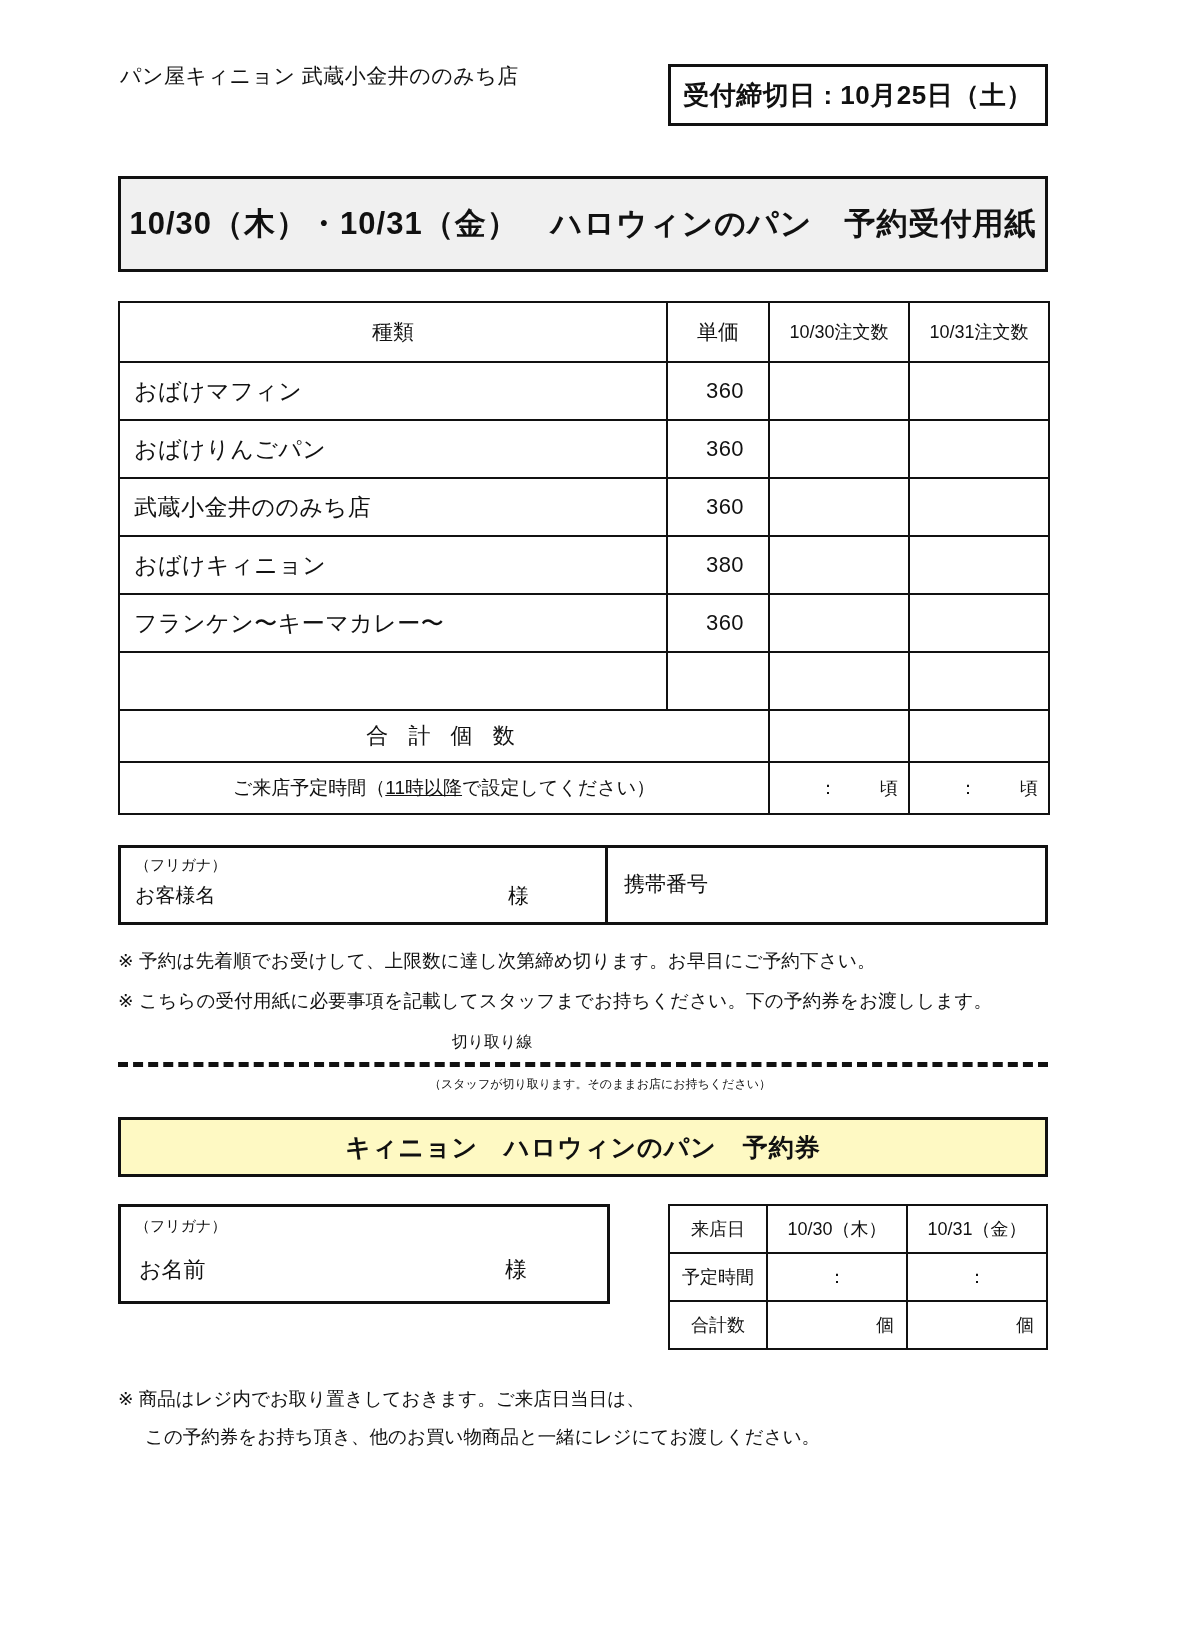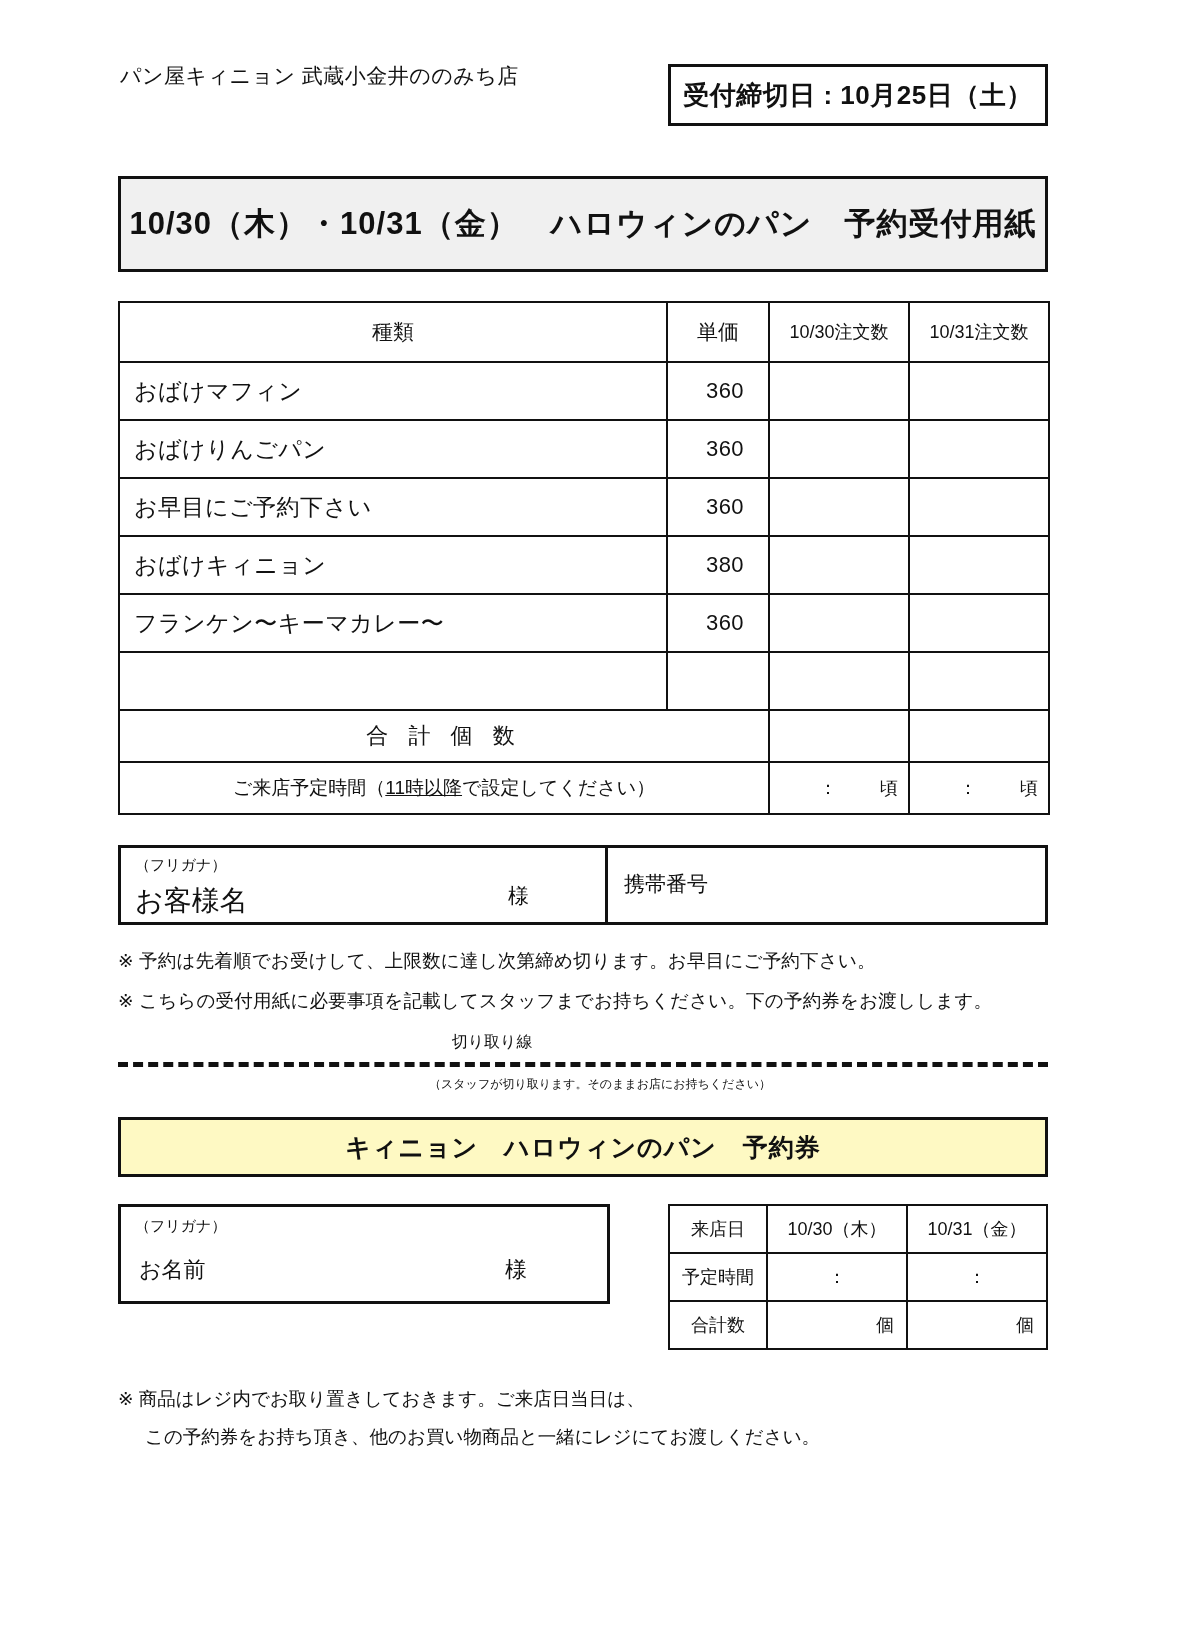--- a/index.html
+++ b/index.html
@@ -157,21 +157,21 @@
   .furigana {
     position: absolute;
     left: 14px;
     top: 8px;
     font-size: 15px;
   }
   .cust-name {
     position: absolute;
     left: 14px;
     top: 34px;
-    font-size: 28px;
+    font-size: 20px;
   }
   .sama {
     position: absolute;
     right: 76px;
     top: 34px;
     font-size: 21px;
   }
   .mobile-label {
     position: absolute;
     left: 16px;
@@ -325,21 +325,21 @@
       <td class="blank-cell"></td>
       <td class="blank-cell"></td>
     </tr>
     <tr>
       <td class="item-name">おばけりんごパン</td>
       <td class="item-name item-price">360</td>
       <td class="blank-cell"></td>
       <td class="blank-cell"></td>
     </tr>
     <tr>
-      <td class="item-name">お早目にご予約下さい</td>
+      <td class="item-name">武蔵小金井ののみち店</td>
       <td class="item-name item-price">360</td>
       <td class="blank-cell"></td>
       <td class="blank-cell"></td>
     </tr>
     <tr>
       <td class="item-name">おばけキィニョン</td>
       <td class="item-name item-price">380</td>
       <td class="blank-cell"></td>
       <td class="blank-cell"></td>
     </tr>

